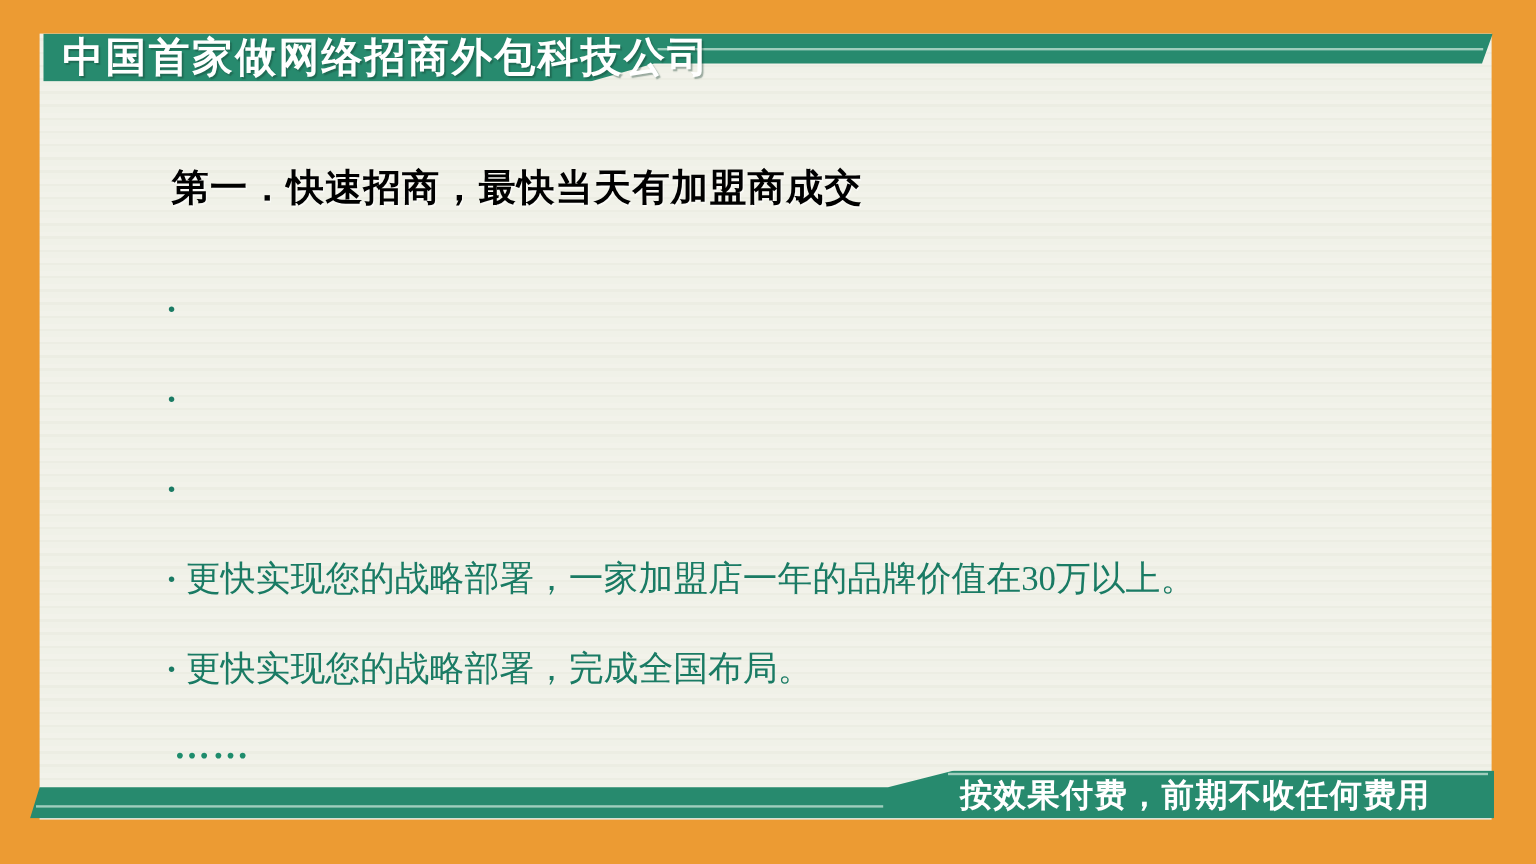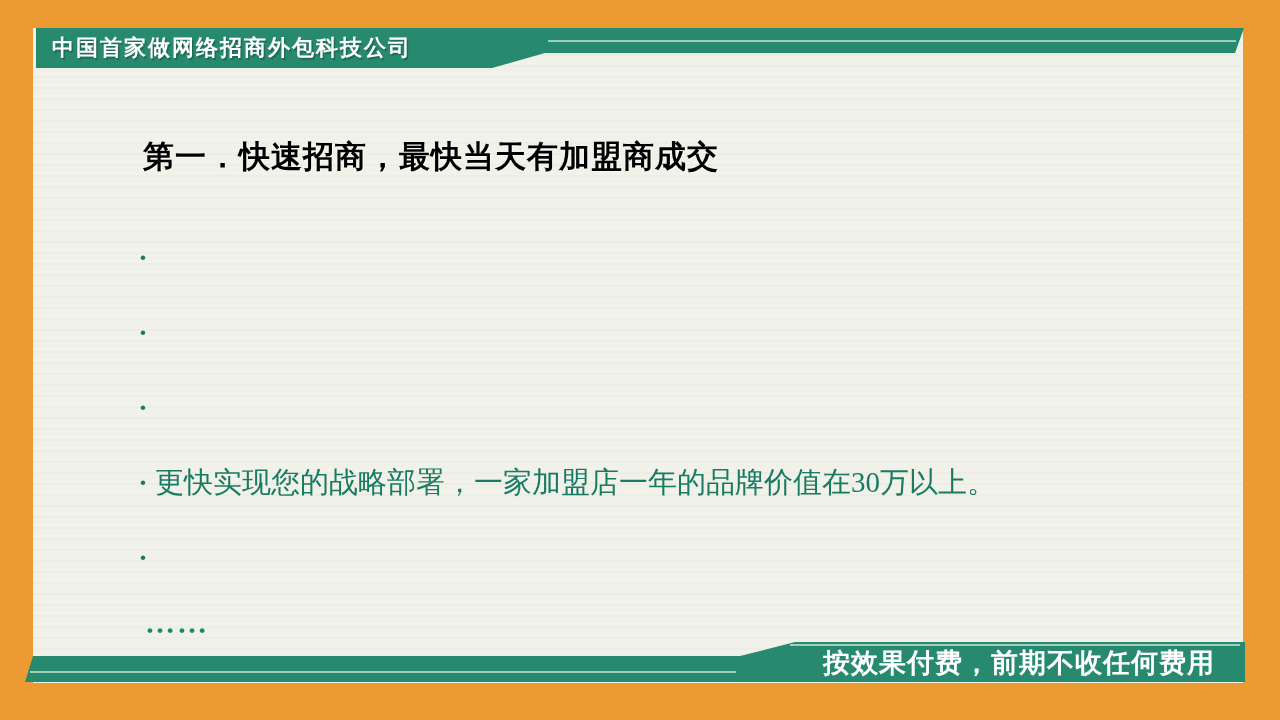--- a/index.html
+++ b/index.html
@@ -26,21 +26,21 @@
     position:absolute; left:36px; top:28px; width:1208px; height:40px;
     background:#278A6E;
     clip-path: polygon(0 0, 1208px 0, 1199px 25px, 509px 25px, 456px 40px, 0 40px);
   }
   .hdr-line {
     position:absolute; left:548px; top:40px; width:688px; height:2px;
     background:#9FCEBD;
   }
   .hdr-text {
     position:absolute; left:52px; top:28px; height:36px; line-height:40px;
-    color:#FFFFFF; font-weight:bold; font-size:22px; letter-spacing:2px;
+    color:#FFFFFF; font-weight:bold; font-size:34px; letter-spacing:2px;
     text-shadow:1.5px 1.5px 1px rgba(20,60,45,.4);
     white-space:nowrap;
   }
 
   
   .title {
     position:absolute; left:143px; top:136px;
     color:#000000; font-weight:bold; font-size:31px; letter-spacing:1px;
     text-shadow:1px 1px 0 rgba(255,255,255,.6);
     white-space:nowrap;
@@ -72,21 +72,21 @@
   .ftr-line-left {
     position:absolute; left:30px; top:671px; width:706px; height:2px;
     background:#9FCEBD;
   }
   .ftr-line-right {
     position:absolute; left:790px; top:644px; width:450px; height:2px;
     background:#9FCEBD;
   }
   .ftr-text {
     position:absolute; left:800px; top:644px; width:438px; height:38px; line-height:38px;
-    text-align:center; color:#FFFFFF; font-weight:bold; font-size:27px;
+    text-align:left; color:#FFFFFF; font-weight:bold; font-size:27px;
     letter-spacing:1px; white-space:nowrap;
   }
 </style>
 </head>
 <body>
 
 <div class="stage">
 
   <div class="paper"></div>
 
@@ -105,20 +105,21 @@
     </div>
     <div class="bullet">
       <span class="dot">•</span>
     </div>
     <div class="bullet">
       <span class="dot">•</span>
       <span>更快实现您的战略部署，一家加盟店一年的品牌价值在30万以上。</span>
     </div>
     <div class="bullet">
       <span class="dot">•</span>
+      <span>更快实现您的战略部署，完成全国布局。</span>
     </div>
   </div>
 
   <div class="ellipsis-row">……</div>
 
   <div class="ftr-shape"></div>
   <div class="ftr-line-left"></div>
   <div class="ftr-line-right"></div>
   <div class="ftr-text">按效果付费，前期不收任何费用</div>
 

